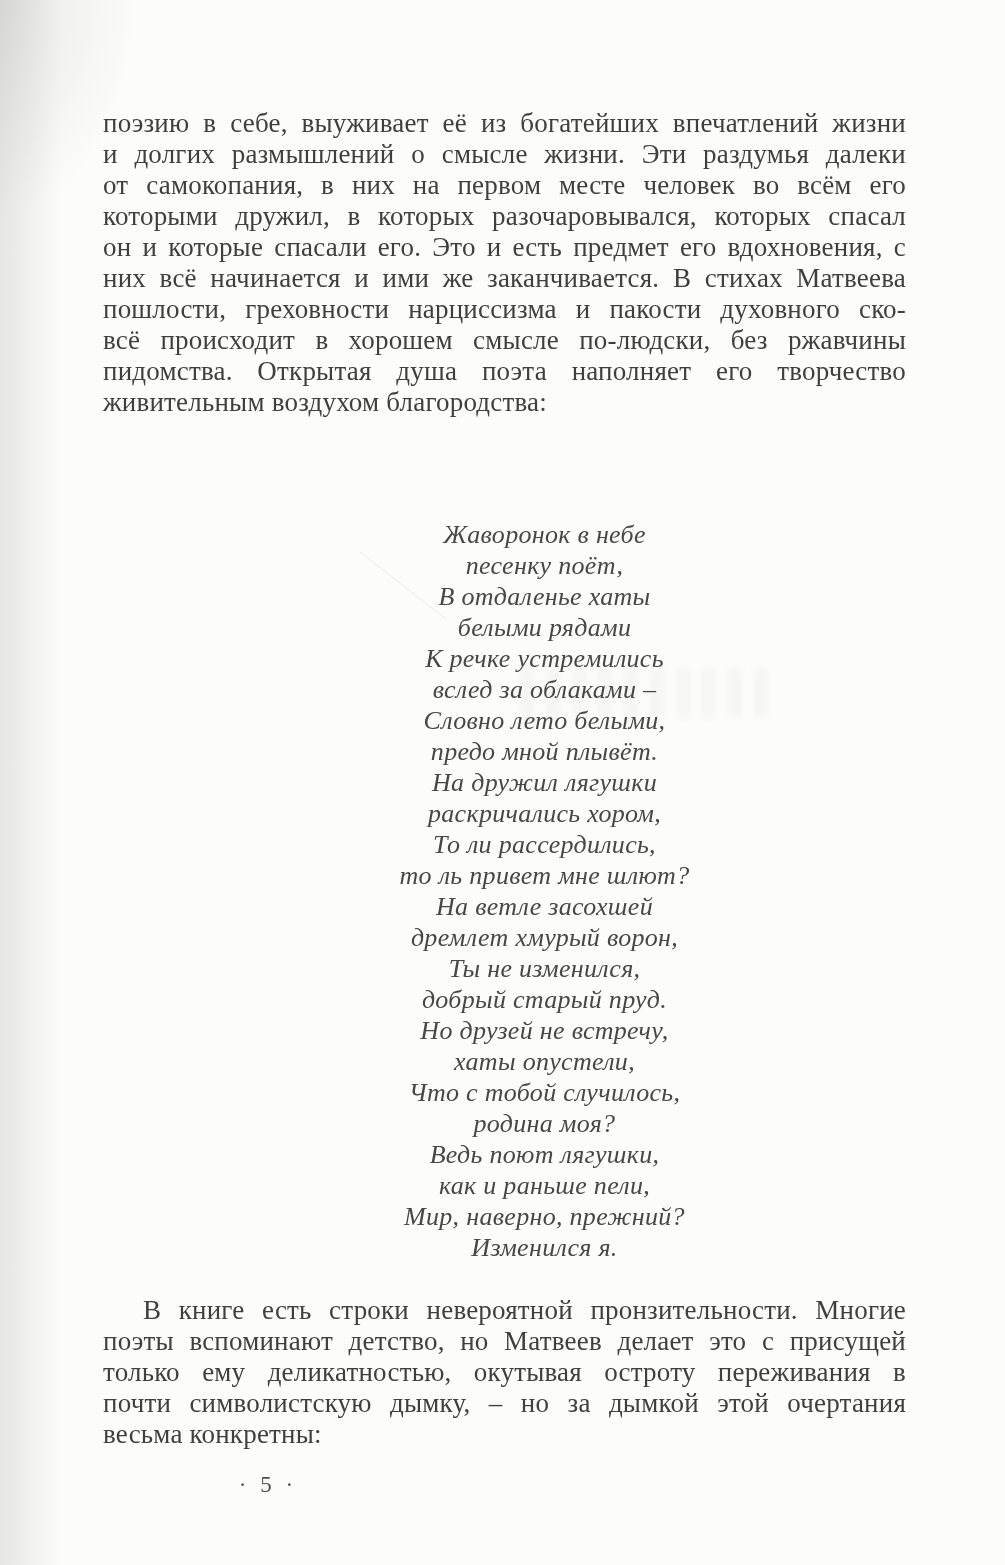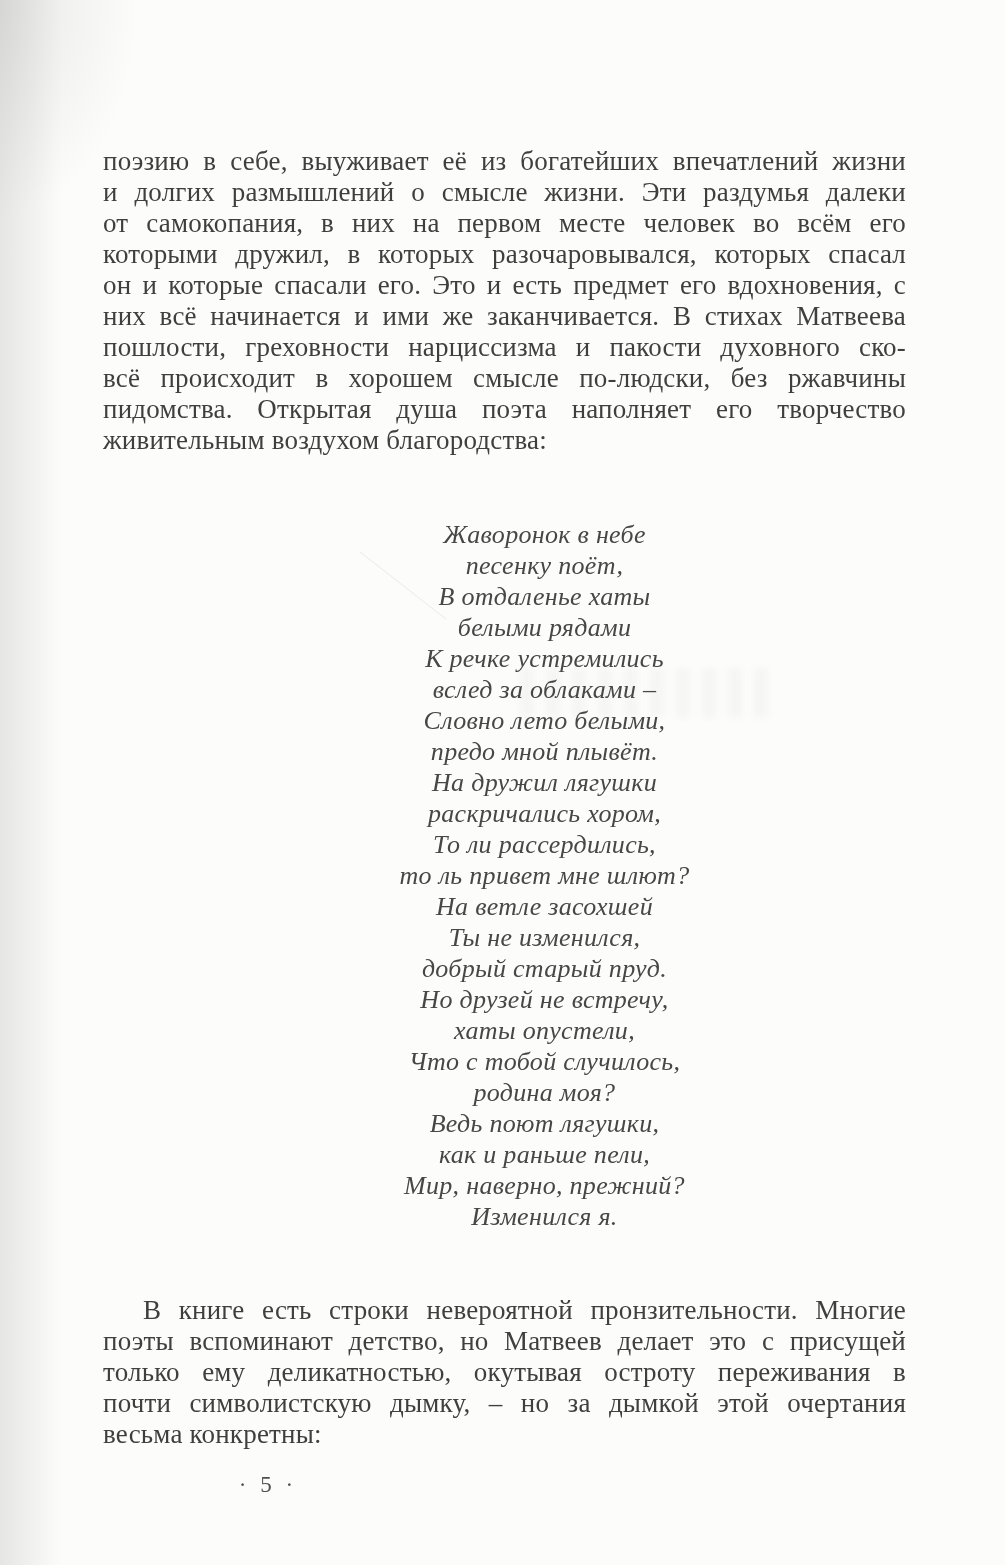--- a/index.html
+++ b/index.html
@@ -64,21 +64,21 @@
     text-align: justify;
     text-align-last: justify;
   }
   .para .line.lastline {
     text-align: justify;
     text-align-last: left;
   }
   .line.indent {
     text-indent: 40px;
   }
-  .opening-paragraph { top: 108px; margin-top: 38px; }
+  .opening-paragraph { top: 108px; }
   .closing-paragraph { top: 1295px; }
 
   .poem-block {
     top: 519px;
     padding-left: 40px;
     font-style: italic;
     font-size: 26px;
     line-height: 31px;
     color: #474747;
     letter-spacing: 0.3px;
@@ -126,20 +126,21 @@
       <div class="line">белыми рядами</div>
       <div class="line">К речке устремились</div>
       <div class="line">вслед за облаками –</div>
       <div class="line">Словно лето белыми,</div>
       <div class="line">предо мной плывёт.</div>
       <div class="line">На дружил лягушки</div>
       <div class="line">раскричались хором,</div>
       <div class="line">То ли рассердились,</div>
       <div class="line">то ль привет мне шлют?</div>
       <div class="line">На ветле засохшей</div>
+      <div class="line">дремлет хмурый ворон,</div>
       <div class="line">Ты не изменился,</div>
       <div class="line">добрый старый пруд.</div>
       <div class="line">Но друзей не встречу,</div>
       <div class="line">хаты опустели,</div>
       <div class="line">Что с тобой случилось,</div>
       <div class="line">родина моя?</div>
       <div class="line">Ведь поют лягушки,</div>
       <div class="line">как и раньше пели,</div>
       <div class="line">Мир, наверно, прежний?</div>
       <div class="line">Изменился я.</div>

